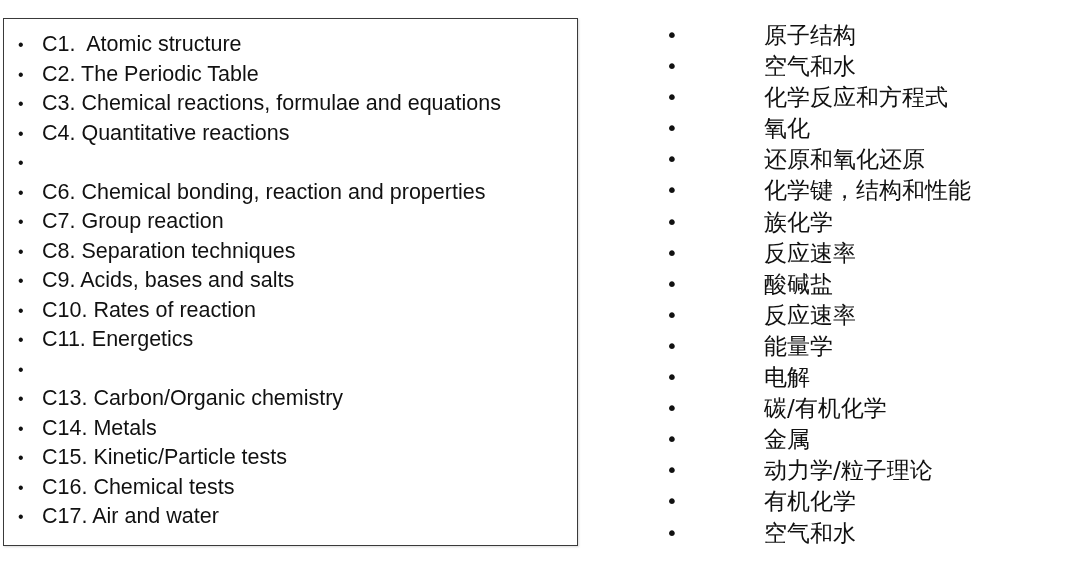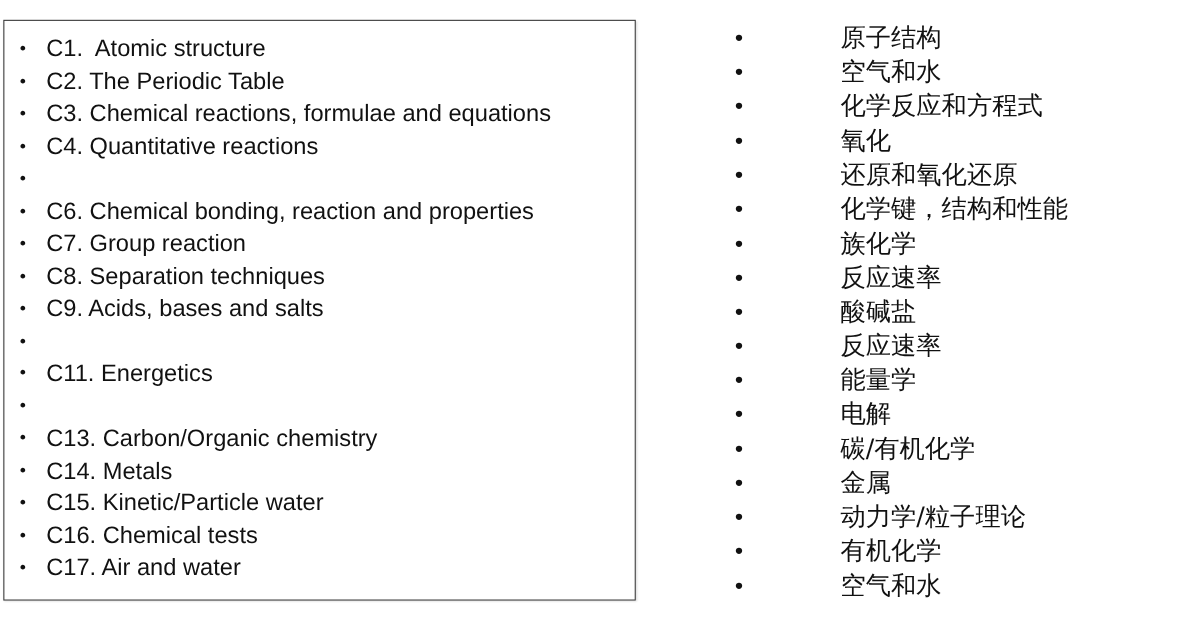--- a/index.html
+++ b/index.html
@@ -40,26 +40,26 @@
   <ul class="en-list">
     <li><span class="bullet">•</span><span>C1.  Atomic structure</span></li>
     <li><span class="bullet">•</span><span>C2. The Periodic Table</span></li>
     <li><span class="bullet">•</span><span>C3. Chemical reactions, formulae and equations</span></li>
     <li><span class="bullet">•</span><span>C4. Quantitative reactions</span></li>
     <li><span class="bullet">•</span></li>
     <li><span class="bullet">•</span><span>C6. Chemical bonding, reaction and properties</span></li>
     <li><span class="bullet">•</span><span>C7. Group reaction</span></li>
     <li><span class="bullet">•</span><span>C8. Separation techniques</span></li>
     <li><span class="bullet">•</span><span>C9. Acids, bases and salts</span></li>
-    <li><span class="bullet">•</span></li>
+    <li><span class="bullet">•</span><span>C10. Rates of reaction</span></li>
     <li><span class="bullet">•</span><span>C11. Energetics</span></li>
     <li><span class="bullet">•</span></li>
     <li><span class="bullet">•</span><span>C13. Carbon/Organic chemistry</span></li>
     <li><span class="bullet">•</span><span>C14. Metals</span></li>
-    <li><span class="bullet">•</span><span>C15. Kinetic/Particle water</span></li>
+    <li><span class="bullet">•</span><span>C15. Kinetic/Particle tests</span></li>
     <li><span class="bullet">•</span><span>C16. Chemical tests</span></li>
     <li><span class="bullet">•</span><span>C17. Air and water</span></li>
   </ul>
 </div>
 
 <ul class="zh-list">
   <li><span class="bullet">•</span><span class="txt">原子结构</span></li>
   <li><span class="bullet">•</span><span class="txt">空气和水</span></li>
   <li><span class="bullet">•</span><span class="txt">化学反应和方程式</span></li>
   <li><span class="bullet">•</span><span class="txt">氧化</span></li>

